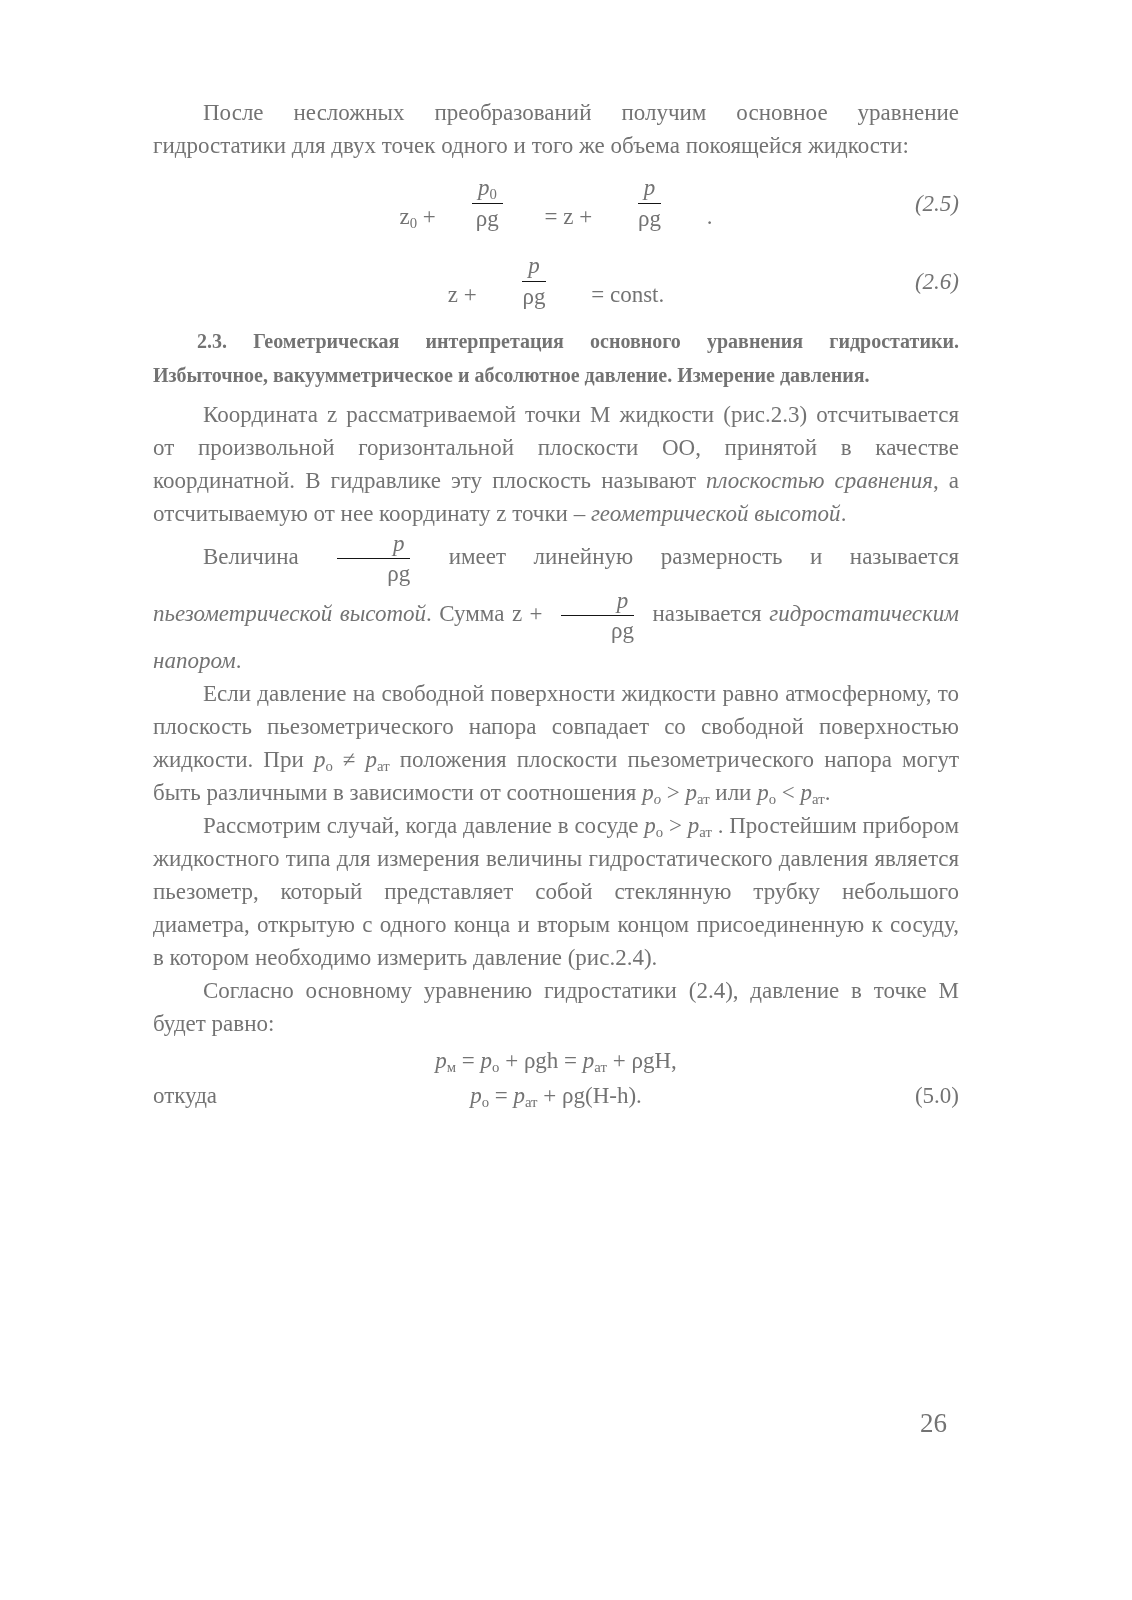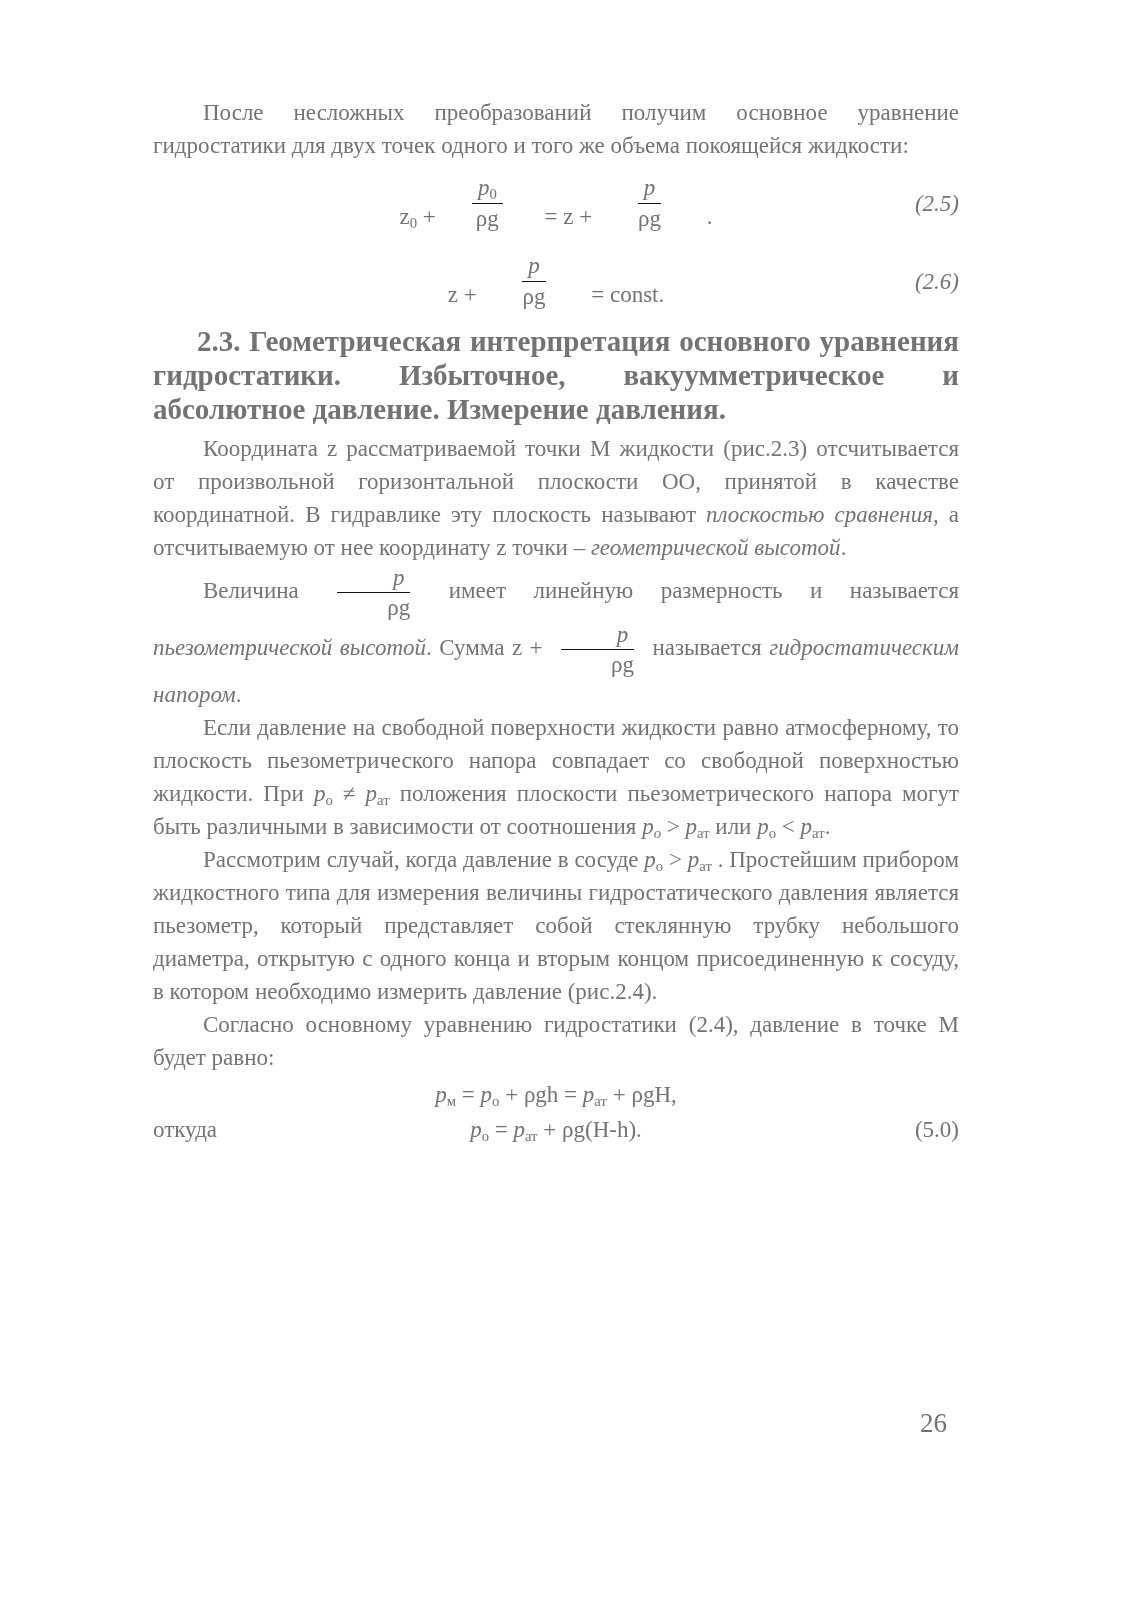--- a/index.html
+++ b/index.html
@@ -20,21 +20,21 @@
     line-height:33px;
   }
   p.body-text {
     text-align:justify;
     text-indent:50px;
   }
   .it { font-style:italic; }
   .sb { font-size:0.64em; vertical-align:-0.3em; line-height:0; }
   .section-heading {
     font-weight:bold;
-    font-size:29px;
+    font-size:20px;
     line-height:34px;
     text-align:justify;
     text-indent:44px;
     margin:7px 0 6px 0;
   }
   
   .eq-row {
     position:relative;
     display:flex;
     justify-content:center;

